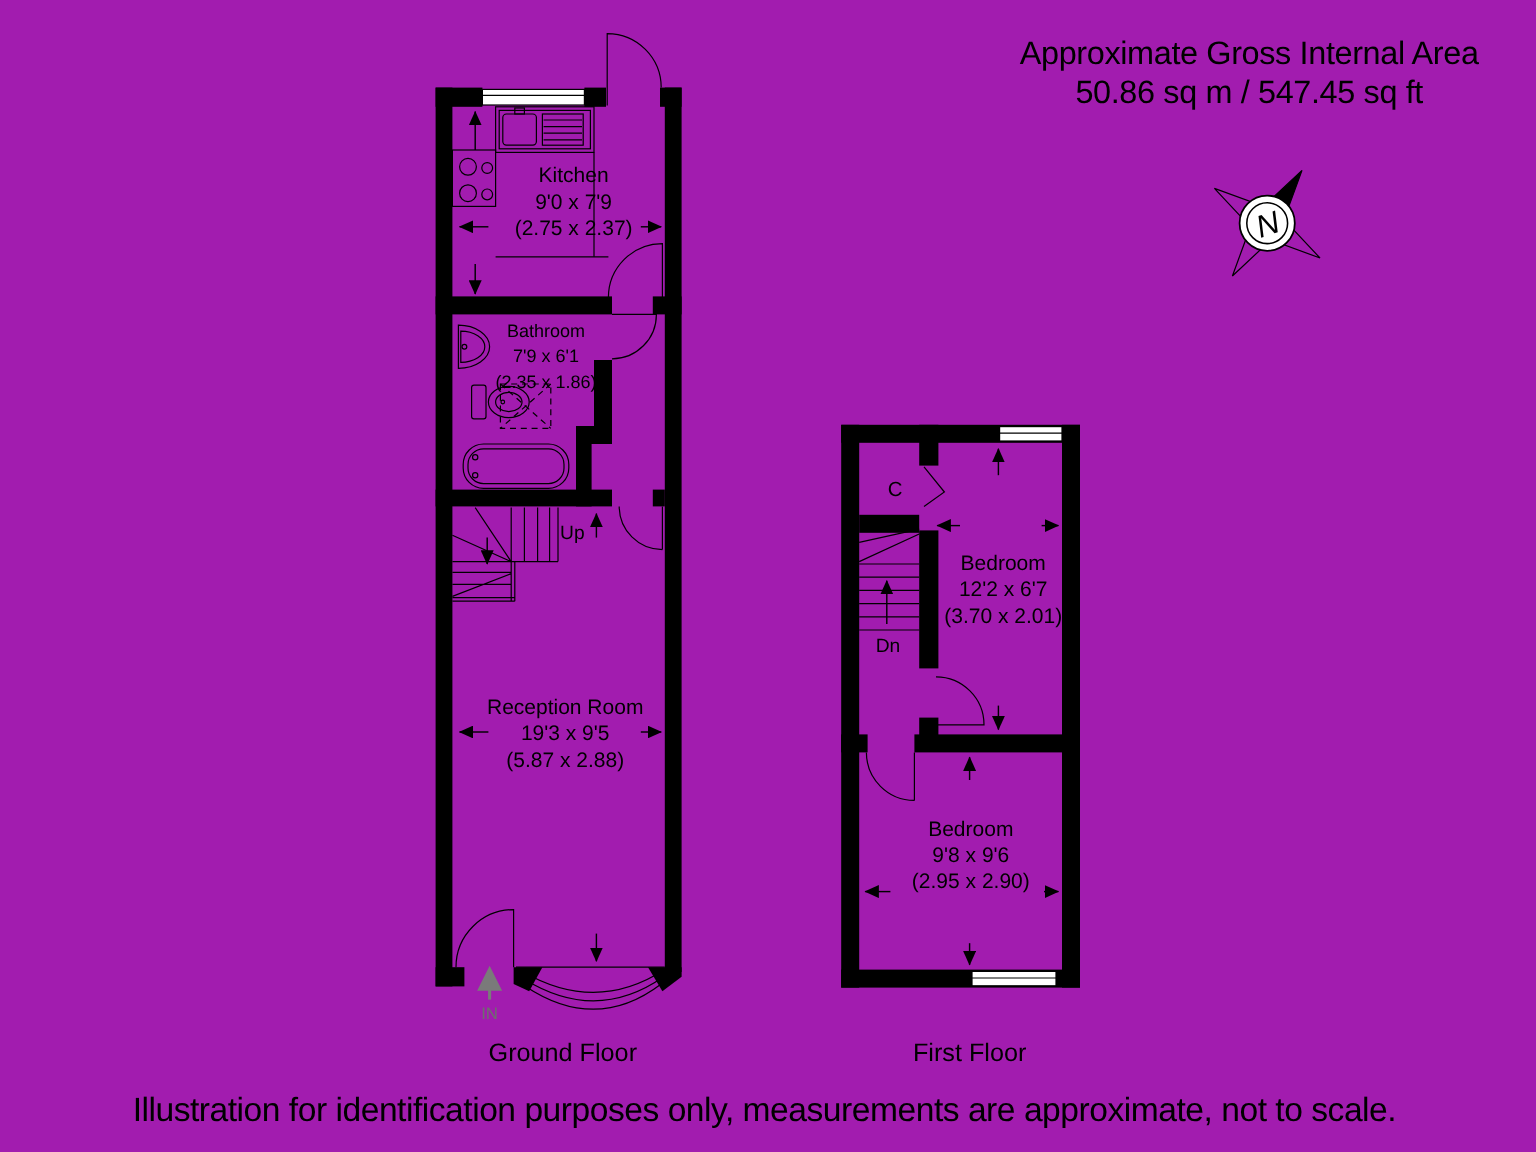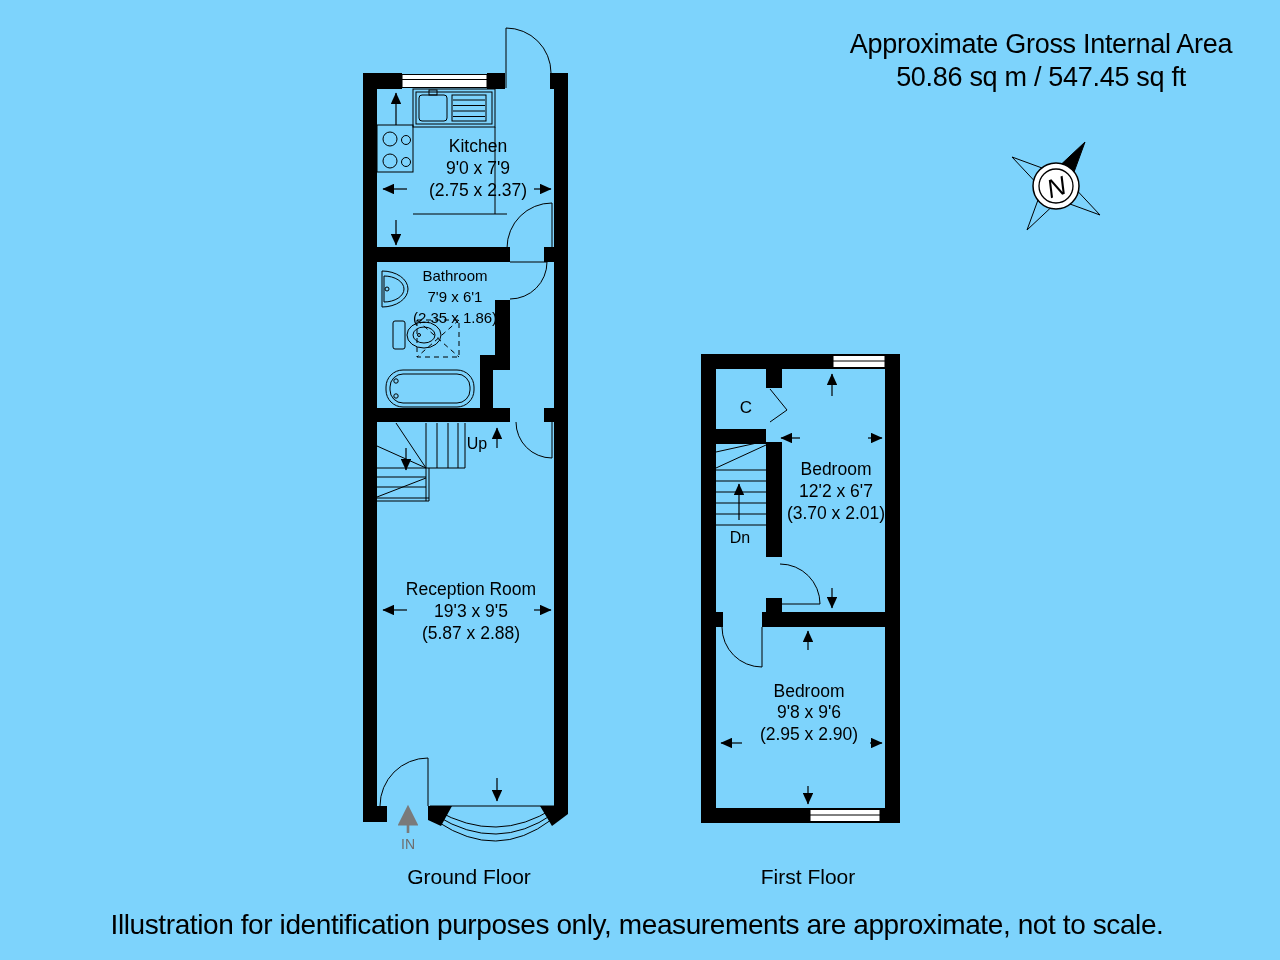--- a/index.html
+++ b/index.html
@@ -1,16 +1,16 @@
 <!DOCTYPE html>
 <html><head>
 <meta charset="utf-8">
 <style>
   html,body{margin:0;padding:0;background:#fff;}
-  #canvas{position:relative;width:1280px;height:960px;background:#7dd3fc;overflow:hidden;
+  #canvas{position:relative;width:1280px;height:960px;background:#a21caf;overflow:hidden;
           font-family:"Liberation Sans",sans-serif;}
   svg{display:block;}
   text{fill:#000;font-family:"Liberation Sans",sans-serif;}
   .wall{fill:#000;stroke:none;}
   .thin{stroke:#000;stroke-width:1;fill:none;}
   .door{stroke:#000;stroke-width:1;fill:none;}
   .dash{stroke:#000;stroke-width:1;fill:none;stroke-dasharray:5 4;}
   .dim{stroke:#000;stroke-width:1.2;fill:none;}
   .winfill{fill:#fff;stroke:#000;stroke-width:1;}
   .room-lbl{font-size:17.5px;text-anchor:middle;}

